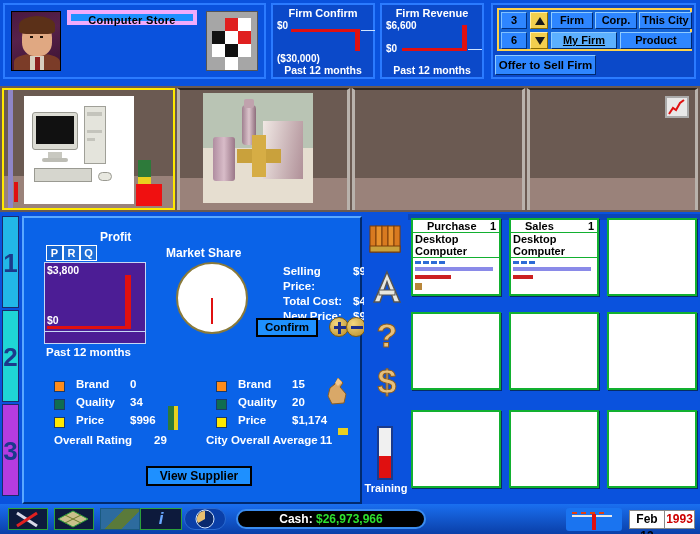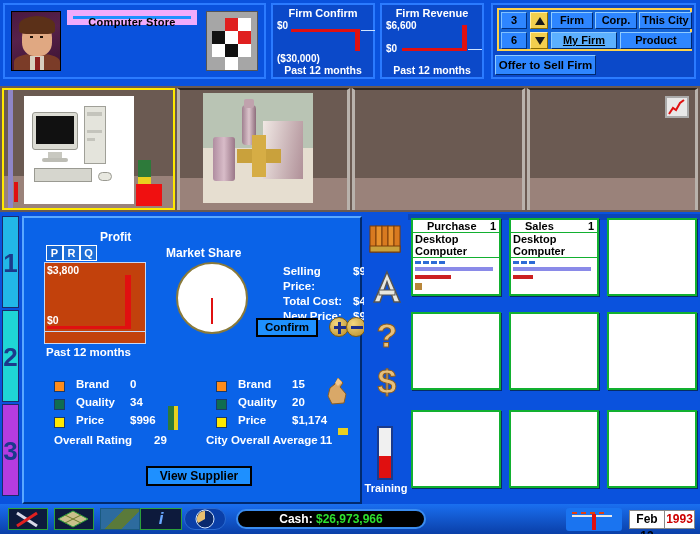--- a/index.html
+++ b/index.html
@@ -23,21 +23,21 @@
   .hair { position:absolute; left:7px; top:4px; width:36px; height:18px;
           background:#5b3018; border-radius:50% 50% 20% 20%; }
   .suit { position:absolute; left:2px; top:42px; width:46px; height:20px;
           background:#7b3c28; border-radius:40% 40% 0 0; }
   .shirt{ position:absolute; left:18px; top:44px; width:14px; height:18px;
           background:#d8cfc0; }
   .tie  { position:absolute; left:23px; top:45px; width:5px; height:16px; background:#8c2020; }
   .eye  { position:absolute; width:3px; height:2px; background:#20130a; }
 
   .store-name { position:absolute; left:62px; top:5px; width:130px; height:15px;
-                background:#1e90ff; border:6px solid #f0abfc;
+                background:#1e90ff; border:4px solid #f0abfc;
                 color:#000; font-size:11px; font-weight:bold; text-align:center;
                 line-height:13px; letter-spacing:0.3px; }
   .ceo-lines { position:absolute; left:62px; top:21px; color:#fff;
                font-size:11px; font-weight:bold; line-height:11.5px; }
 
   .logo-box { position:absolute; right:6px; top:6px; width:52px; height:60px;
               background:#a6a6a6; border:1px solid #555; overflow:hidden; }
   .cube { position:absolute; width:13px; height:13px; }
 
   .stat-panel { position:absolute; top:3px; width:104px; height:76px;
@@ -114,21 +114,21 @@
 
   .prq { position:absolute; left:22px; top:27px; display:flex; }
   .prq-btn { width:17px; height:16px; background:#1e6fd8; border:1px solid #fff;
              color:#fff; font-size:11px; font-weight:bold; text-align:center;
              line-height:14px; }
   .prq-btn.on { background:#1565d0; }
   .lbl-profit { position:absolute; left:76px; top:12px; color:#fff;
                 font-size:12px; font-weight:bold; }
 
   .profit-chart { position:absolute; left:20px; top:44px; width:102px; height:82px;
-                  background:#c2410c; border:1px solid #c6d8f5; }
+                  background:#4c1d95; border:1px solid #c6d8f5; }
   .pc-top { position:absolute; left:2px; top:1px; color:#fff; font-size:10.5px; font-weight:bold; }
   .pc-zero{ position:absolute; left:2px; top:51px; color:#fff; font-size:10.5px; font-weight:bold; }
   .past12 { position:absolute; left:22px; top:128px; color:#fff; font-size:11.5px; font-weight:bold; }
 
   .lbl-ms { position:absolute; left:142px; top:28px; color:#fff; font-size:12px; font-weight:bold; }
   .pie { position:absolute; left:152px; top:44px; width:72px; height:72px;
          border-radius:50%; background:#fff; border:2px solid #8a7a3a; }
   .pie-needle { position:absolute; left:50%; top:50%; width:2px; height:26px;
                 background:#e01010; transform:translateX(-50%); }
 

